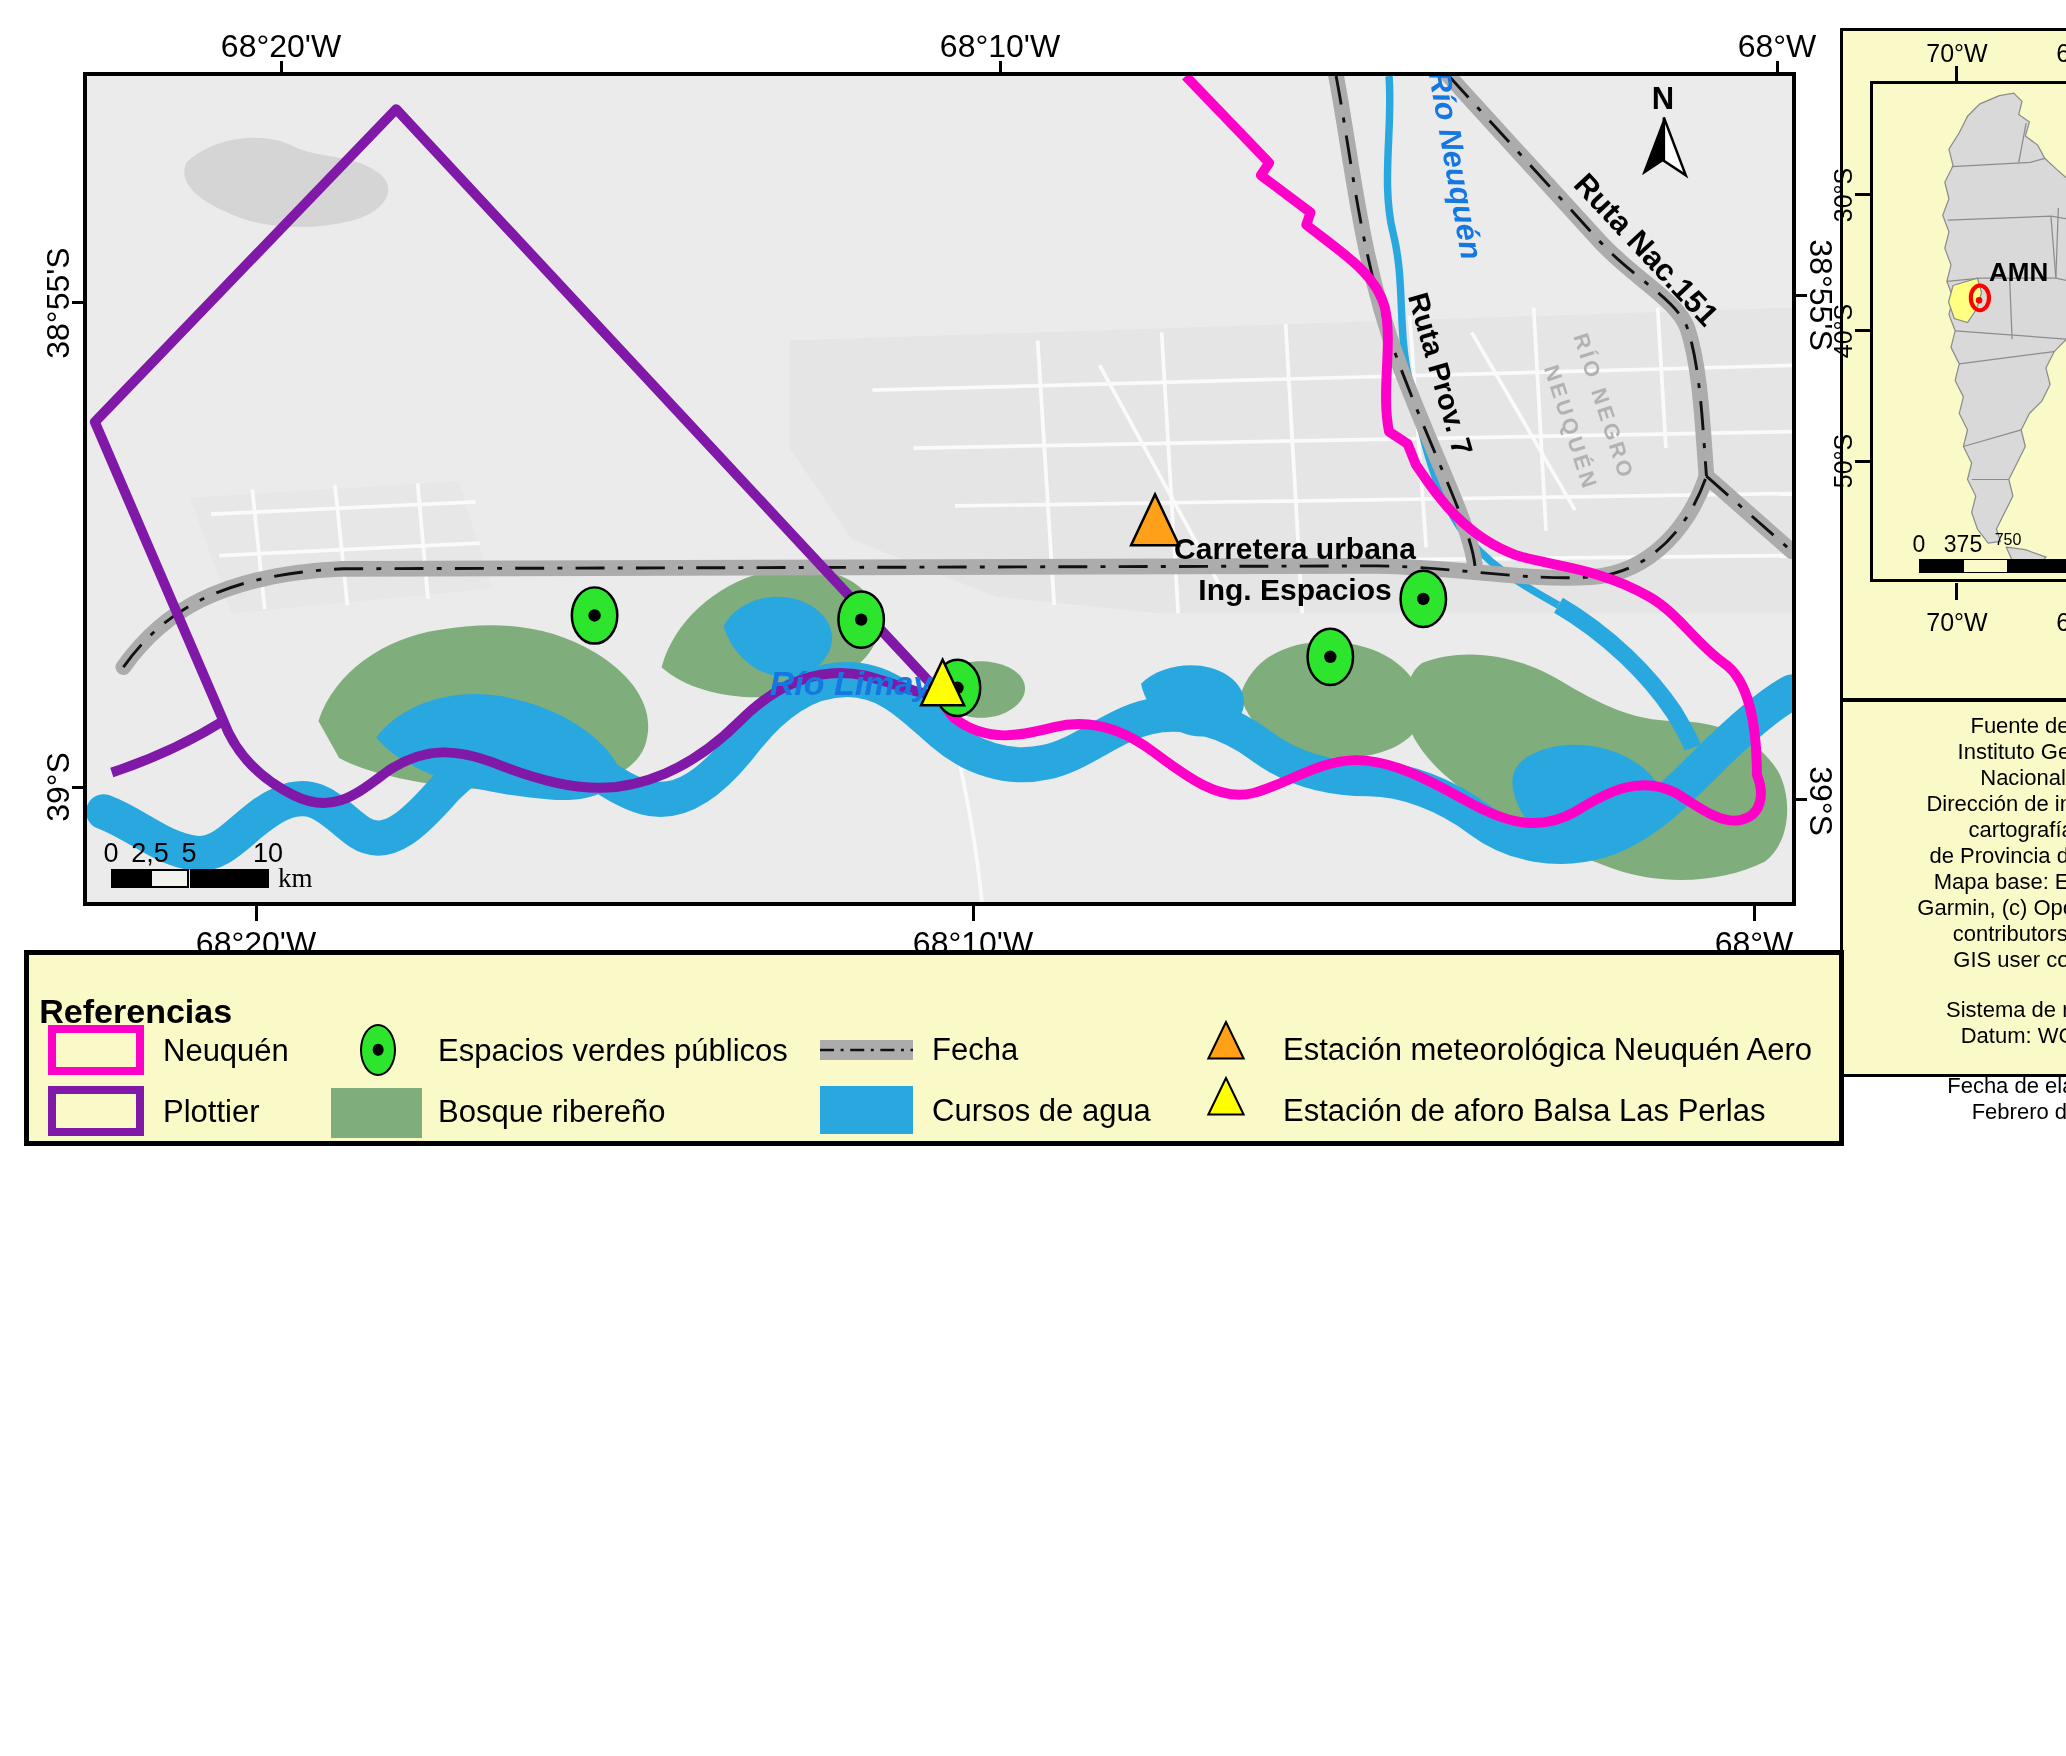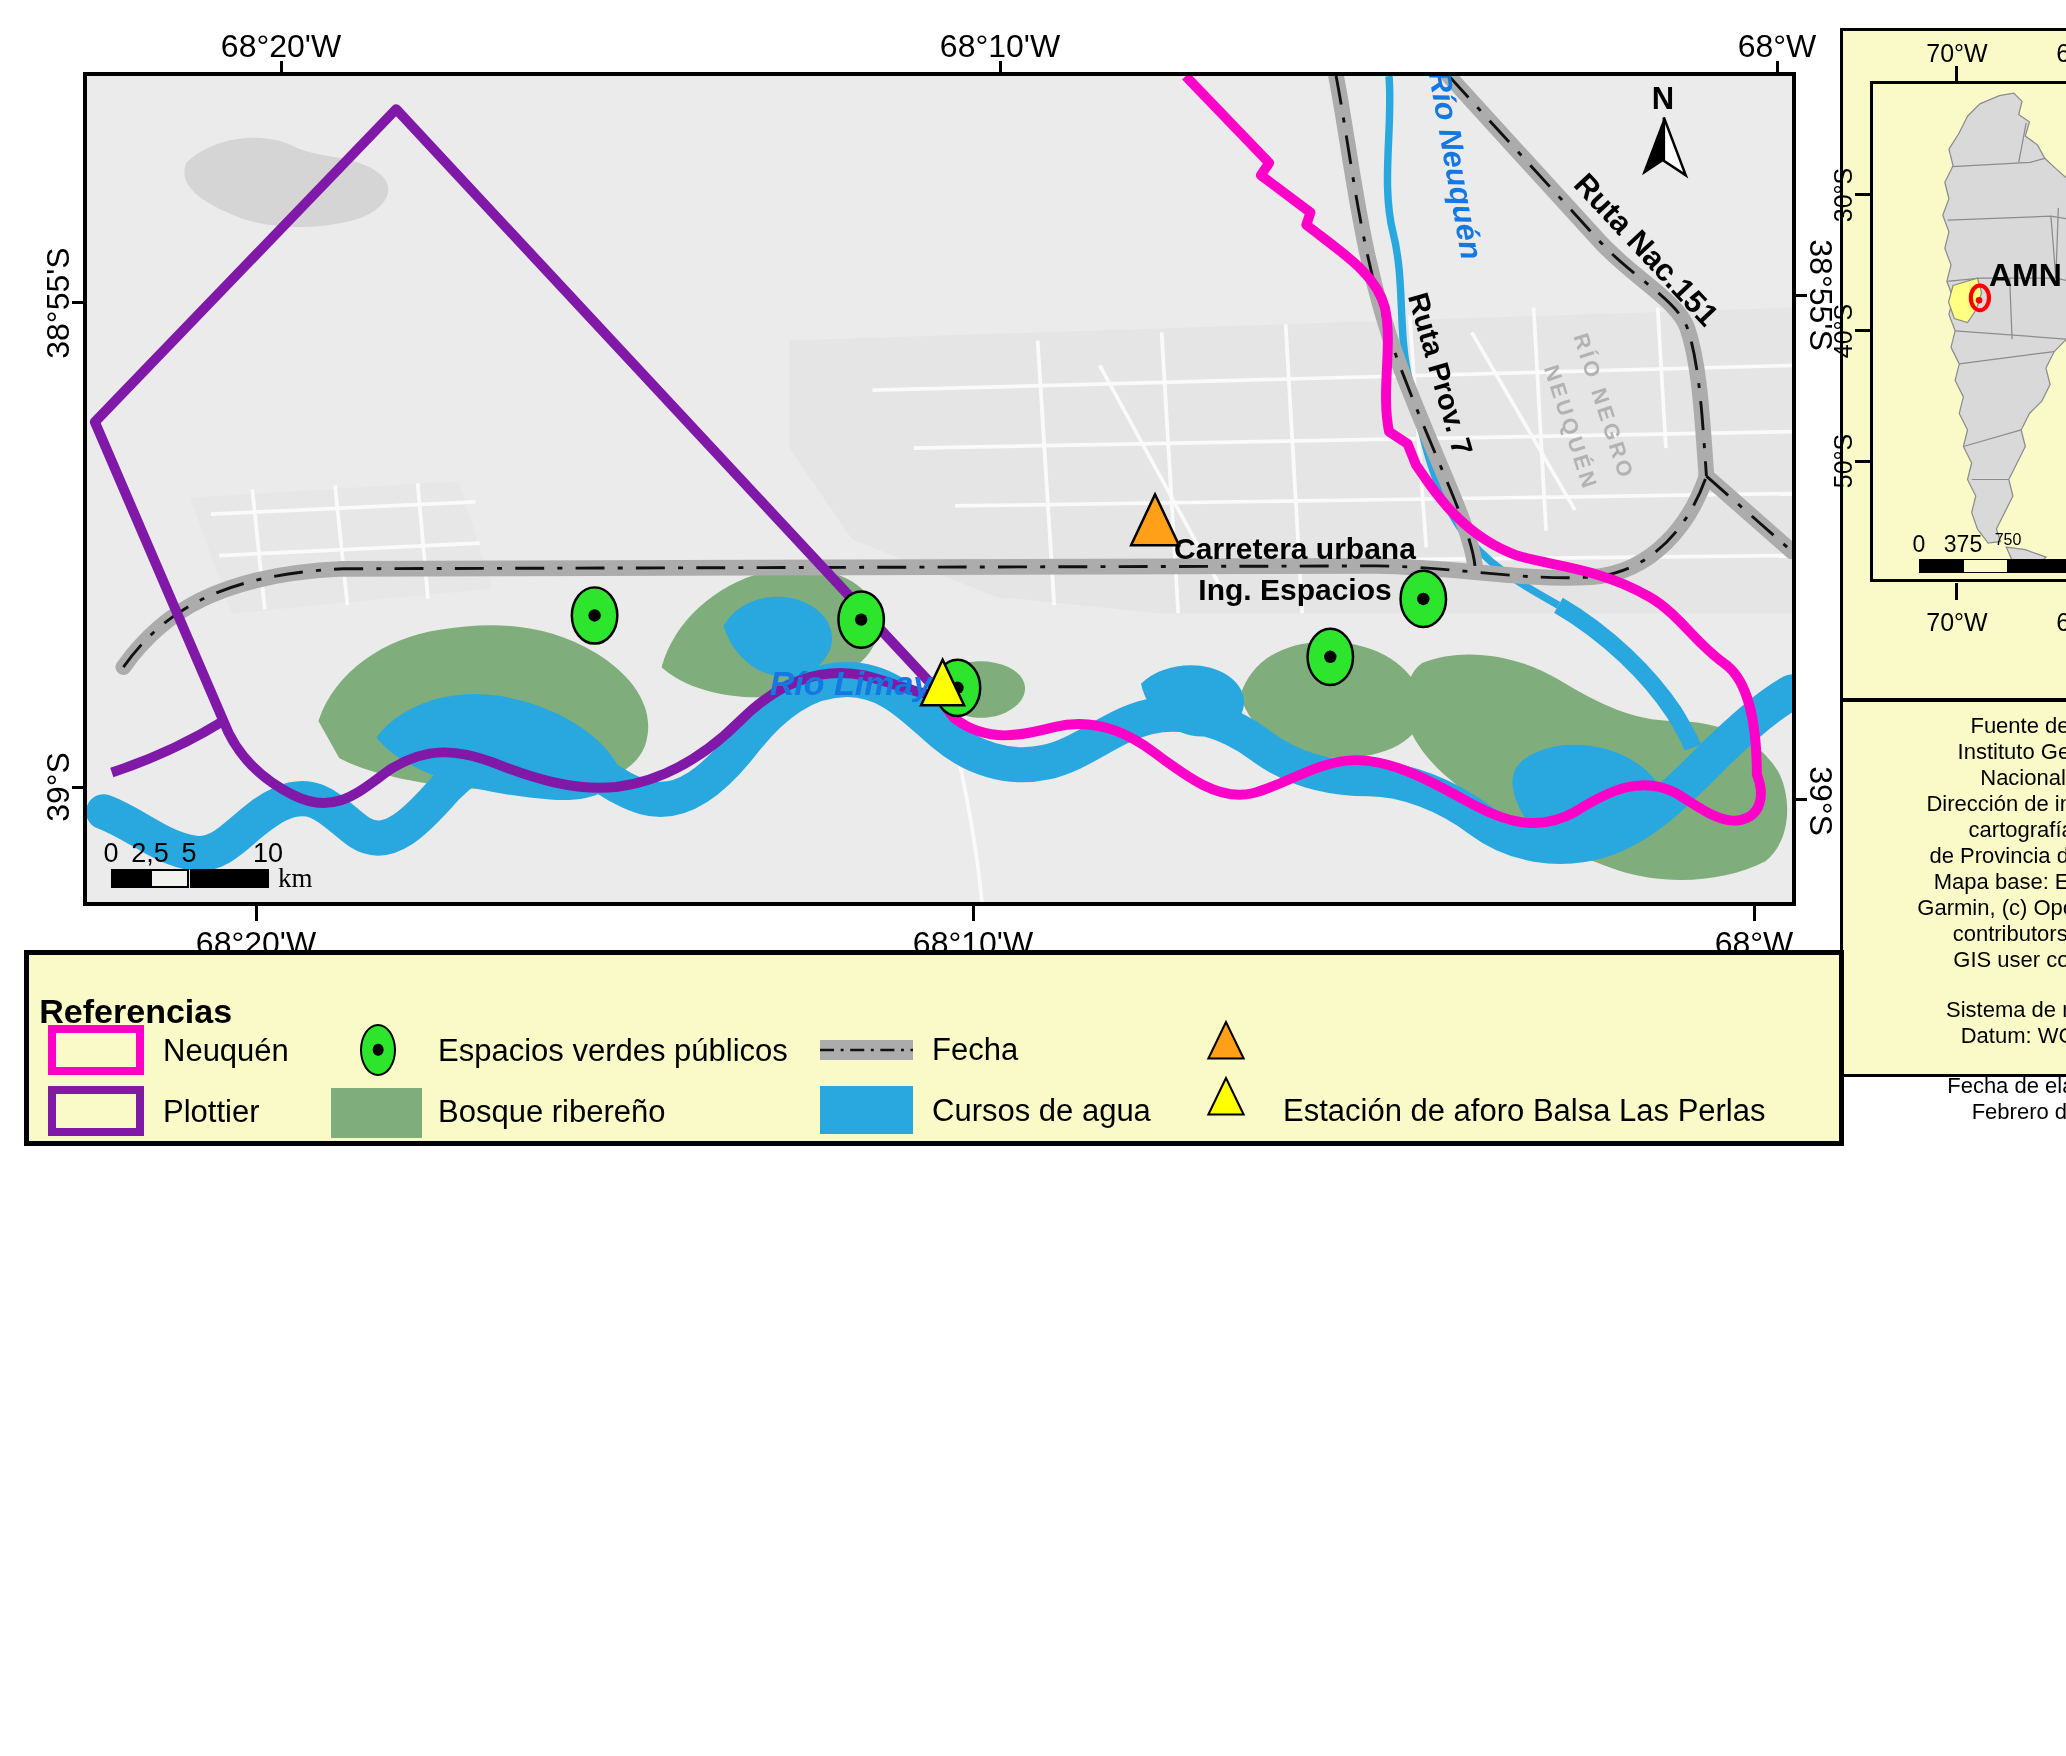--- a/index.html
+++ b/index.html
@@ -222,21 +222,21 @@
         <path fill="#ffff82" stroke="#8c8c8c" stroke-width="3" d="M193,488 L252,470 L262,505 L250,545 L228,578 L196,568 L182,528 Z"></path>
         <ellipse cx="258" cy="518" rx="22" ry="30" fill="none" stroke="#ff0000" stroke-width="10"></ellipse>
         <circle cx="256" cy="524" r="8" fill="#ff0000"></circle>
         <path fill="#adadad" d="M545,928 C560,915 588,918 600,932 C615,925 628,930 622,945 C608,958 585,952 572,962 C555,968 542,948 545,928 Z"></path>
         <path fill="#d9d9d9" stroke="#8c8c8c" stroke-width="3" d="M322,1122 L368,1128 L418,1146 L398,1166 L338,1158 Z"></path>
         <g>
           <polygon points="693,300 655,420 693,395" fill="#000"></polygon>
           <polygon points="693,300 731,420 693,395" fill="#fafac8" stroke="#000" stroke-width="5"></polygon>
         </g>
       </svg>
-      <div class="abs" style="left:116px;top:173px;font-size:32px;font-weight:bold;">AMN</div>
+      <div class="abs" style="left:116px;top:173px;font-size:26px;font-weight:bold;">AMN</div>
 
       <div class="abs" style="left:46px;top:475px;width:178px;height:14px;">
         <div class="abs" style="left:0;top:0;width:44px;height:14px;background:#000;"></div>
         <div class="abs" style="left:44px;top:0;width:45px;height:14px;background:#fafac8;border:1.7px solid #000;box-sizing:border-box;"></div>
         <div class="abs" style="left:89px;top:0;width:89px;height:14px;background:#000;"></div>
       </div>
       <div class="sb-num" style="left:46px;top:447px;font-size:23px;">0</div>
       <div class="sb-num" style="left:90px;top:447px;font-size:23px;">375</div>
       <div class="sb-num" style="left:135px;top:447px;font-size:16px;">750</div>
 
@@ -286,20 +286,21 @@
           <line x1="0" y1="24" x2="225" y2="24" stroke="#111" stroke-width="6" stroke-dasharray="34 16 7 16"></line>
         </svg>
     </div>
     <div class="leg-lab" style="left:903px;top:95px;">Fecha</div>
     <div class="abs" style="left:791px;top:131px;width:93px;height:48px;background:#29a8df;"></div>
     <div class="leg-lab" style="left:903px;top:156px;">Cursos de agua</div>
 
     <svg class="tri-svg" style="left:1177px;top:65px;" width="40" height="41" viewBox="0 0 96 100">
       <polygon points="48,5 5,94 91,94" fill="#ffa018" stroke="#000" stroke-width="5"></polygon>
     </svg>
+    <div class="leg-lab" style="left:1254px;top:95px;">Estación meteorológica Neuquén Aero</div>
     <svg class="tri-svg" style="left:1177px;top:121px;" width="40" height="41" viewBox="0 0 96 100">
       <polygon points="48,5 5,94 91,94" fill="#ffff00" stroke="#000" stroke-width="5"></polygon>
     </svg>
     <div class="leg-lab" style="left:1254px;top:156px;">Estación de aforo Balsa Las Perlas</div>
   </div>
 
 </div>
 
 
 </body></html>

